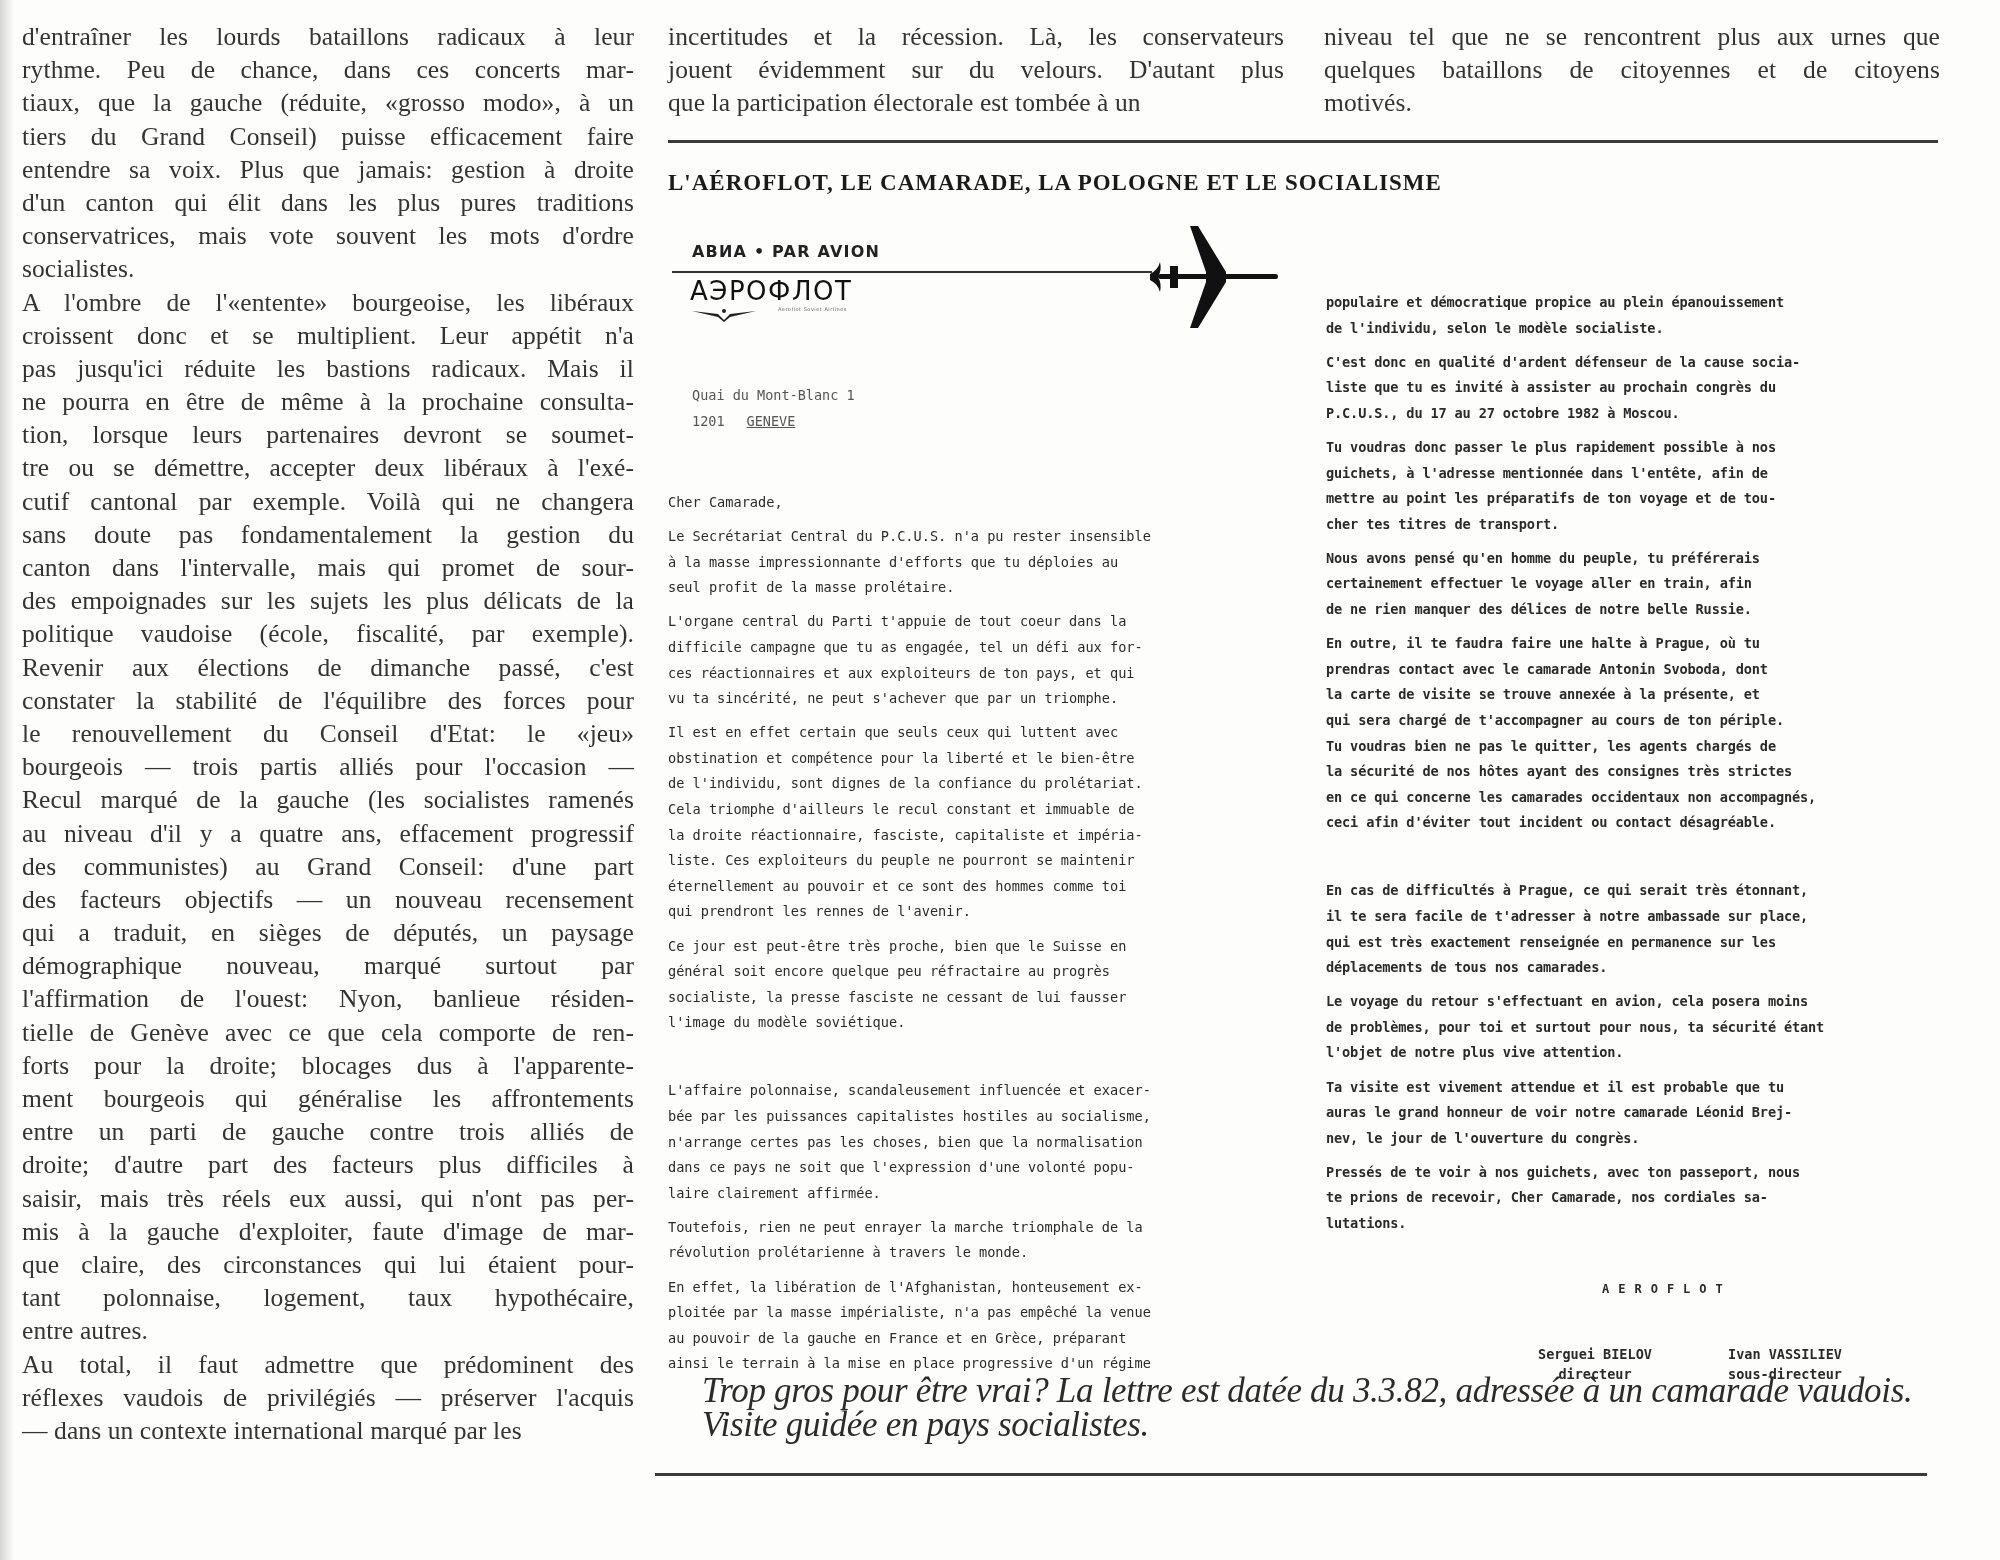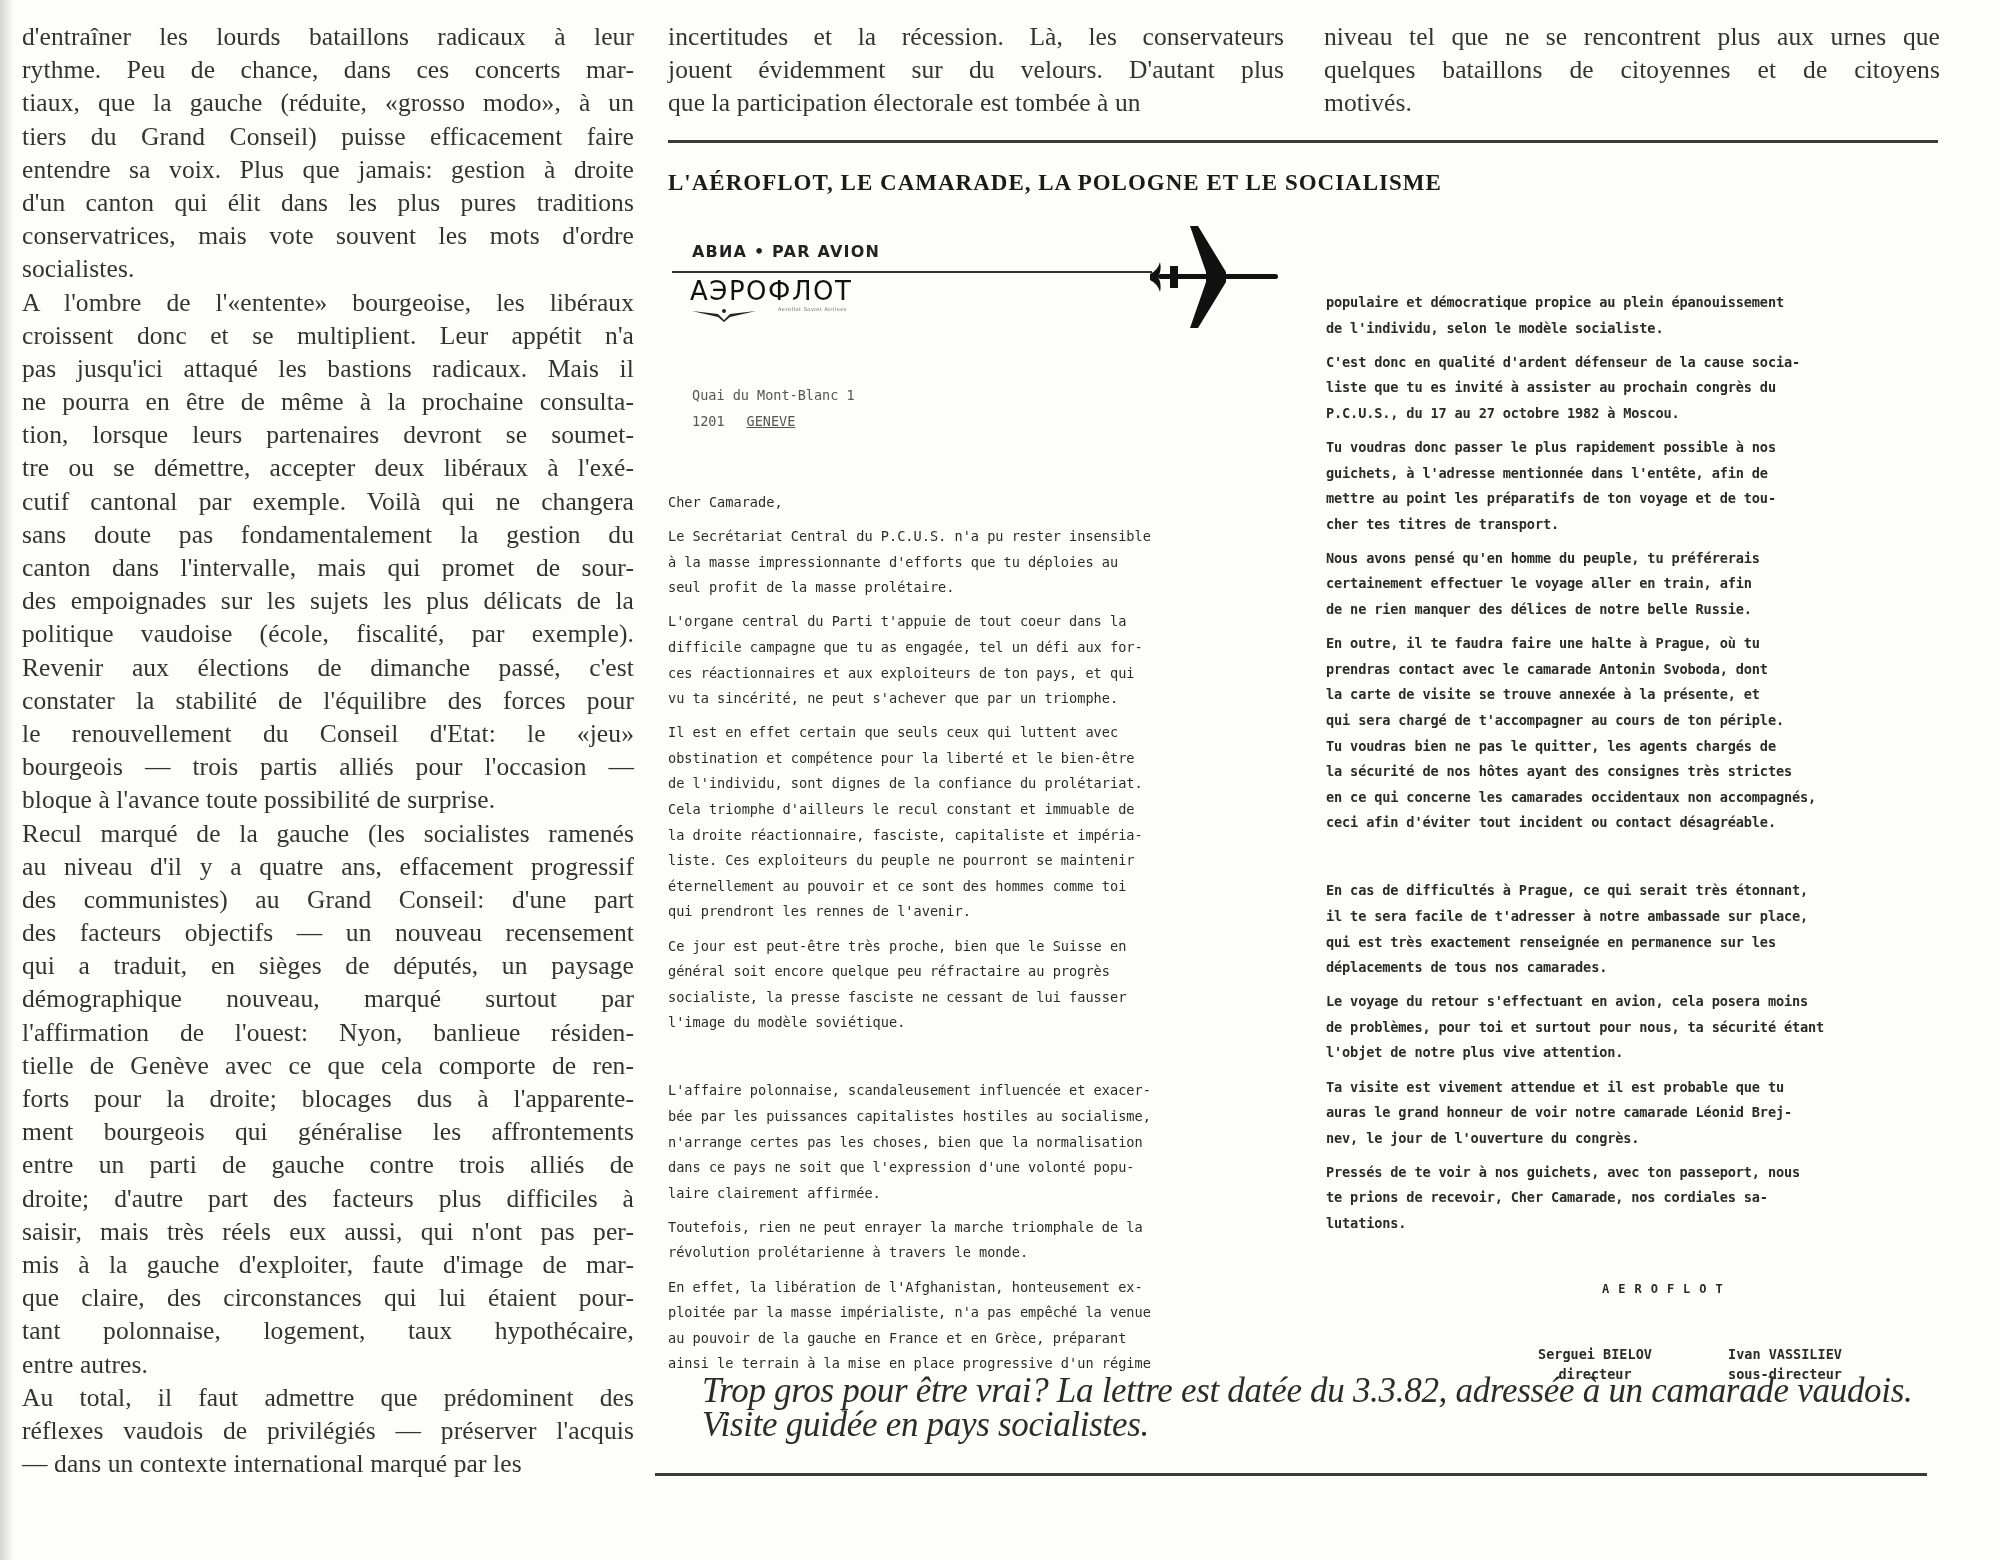--- a/index.html
+++ b/index.html
@@ -98,34 +98,33 @@
     <span class="ln">d'entraîner les lourds bataillons radicaux à leur</span>
     <span class="ln">rythme. Peu de chance, dans ces concerts mar-</span>
     <span class="ln">tiaux, que la gauche (réduite, «grosso modo», à un</span>
     <span class="ln">tiers du Grand Conseil) puisse efficacement faire</span>
     <span class="ln">entendre sa voix. Plus que jamais: gestion à droite</span>
     <span class="ln">d'un canton qui élit dans les plus pures traditions</span>
     <span class="ln">conservatrices, mais vote souvent les mots d'ordre</span>
     <span class="ln last">socialistes.</span>
     <span class="ln">A l'ombre de l'«entente» bourgeoise, les libéraux</span>
     <span class="ln">croissent donc et se multiplient. Leur appétit n'a</span>
-    <span class="ln">pas jusqu'ici attaqué les bastions radicaux. Mais il</span>
+    <span class="ln">pas jusqu'ici réduite les bastions radicaux. Mais il</span>
     <span class="ln">ne pourra en être de même à la prochaine consulta-</span>
     <span class="ln">tion, lorsque leurs partenaires devront se soumet-</span>
     <span class="ln">tre ou se démettre, accepter deux libéraux à l'exé-</span>
     <span class="ln">cutif cantonal par exemple. Voilà qui ne changera</span>
     <span class="ln">sans doute pas fondamentalement la gestion du</span>
     <span class="ln">canton dans l'intervalle, mais qui promet de sour-</span>
     <span class="ln">des empoignades sur les sujets les plus délicats de la</span>
     <span class="ln">politique vaudoise (école, fiscalité, par exemple).</span>
     <span class="ln">Revenir aux élections de dimanche passé, c'est</span>
     <span class="ln">constater la stabilité de l'équilibre des forces pour</span>
     <span class="ln">le renouvellement du Conseil d'Etat: le «jeu»</span>
     <span class="ln">bourgeois — trois partis alliés pour l'occasion —</span>
-    <span class="ln last">bloque à l'avance toute possibilité de surprise.</span>
     <span class="ln">Recul marqué de la gauche (les socialistes ramenés</span>
     <span class="ln">au niveau d'il y a quatre ans, effacement progressif</span>
     <span class="ln">des communistes) au Grand Conseil: d'une part</span>
     <span class="ln">des facteurs objectifs — un nouveau recensement</span>
     <span class="ln">qui a traduit, en sièges de députés, un paysage</span>
     <span class="ln">démographique nouveau, marqué surtout par</span>
     <span class="ln">l'affirmation de l'ouest: Nyon, banlieue résiden-</span>
     <span class="ln">tielle de Genève avec ce que cela comporte de ren-</span>
     <span class="ln">forts pour la droite; blocages dus à l'apparente-</span>
     <span class="ln">ment bourgeois qui généralise les affrontements</span>

